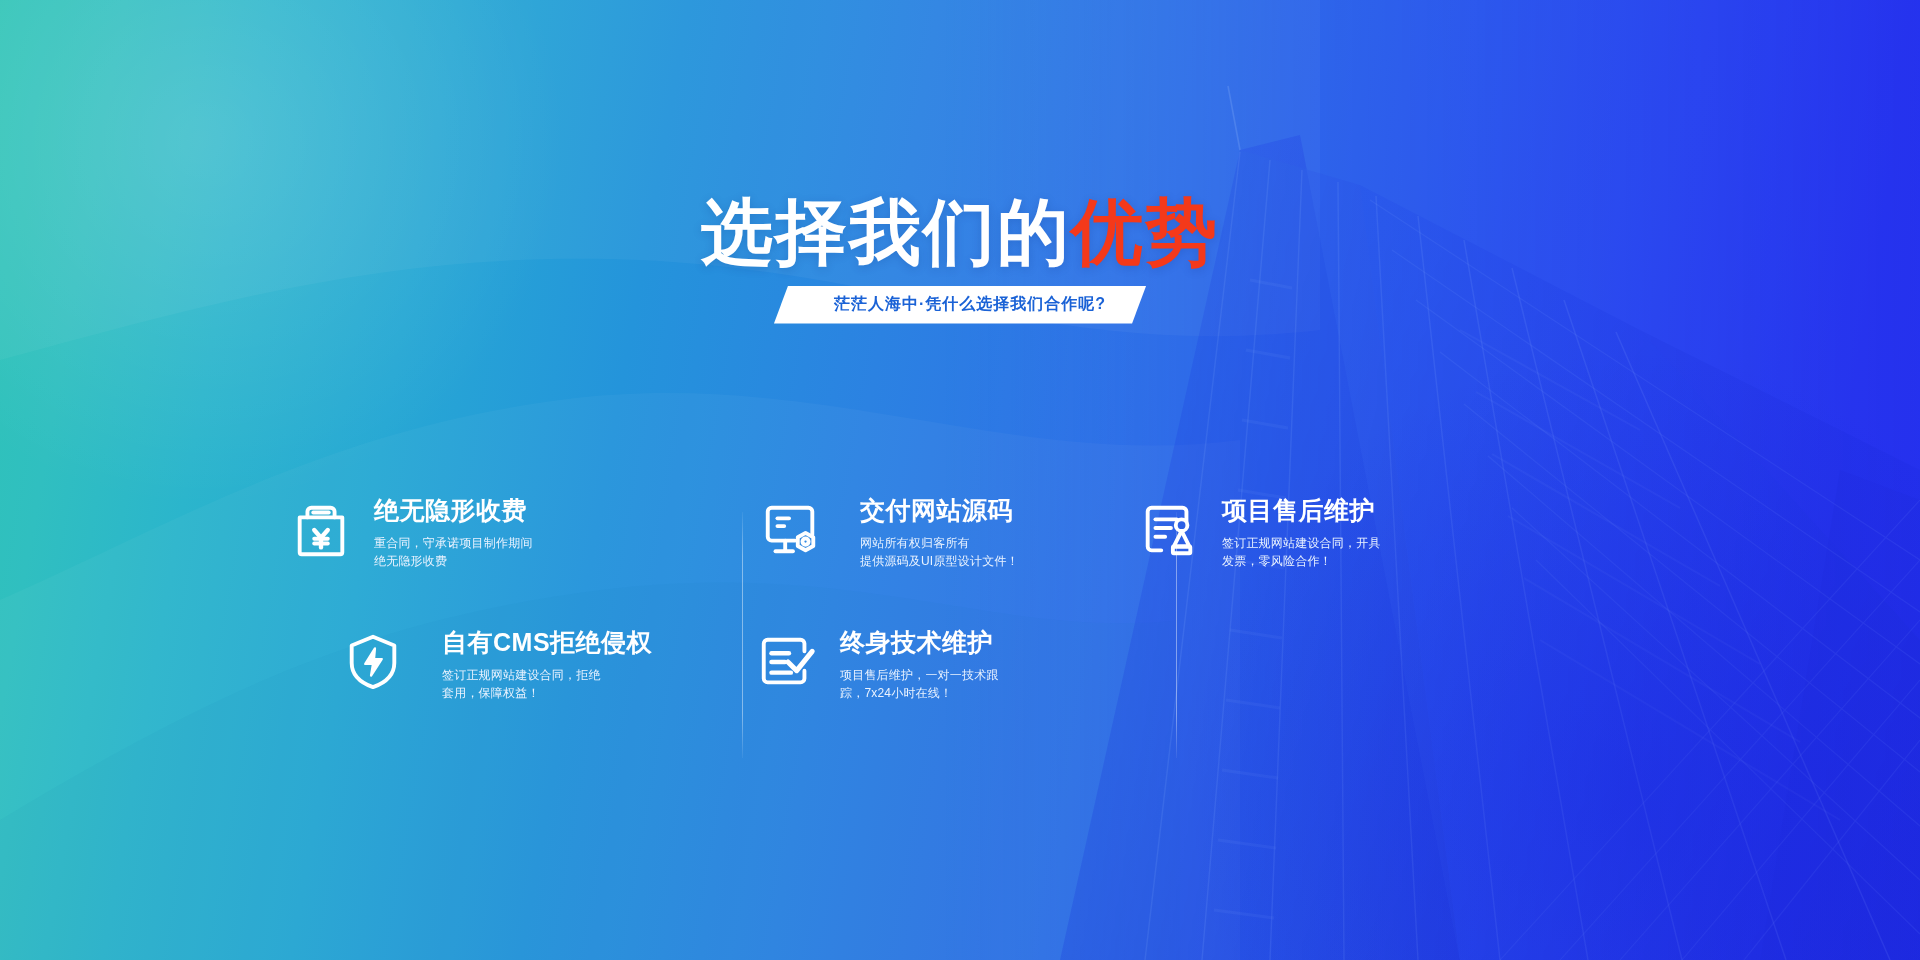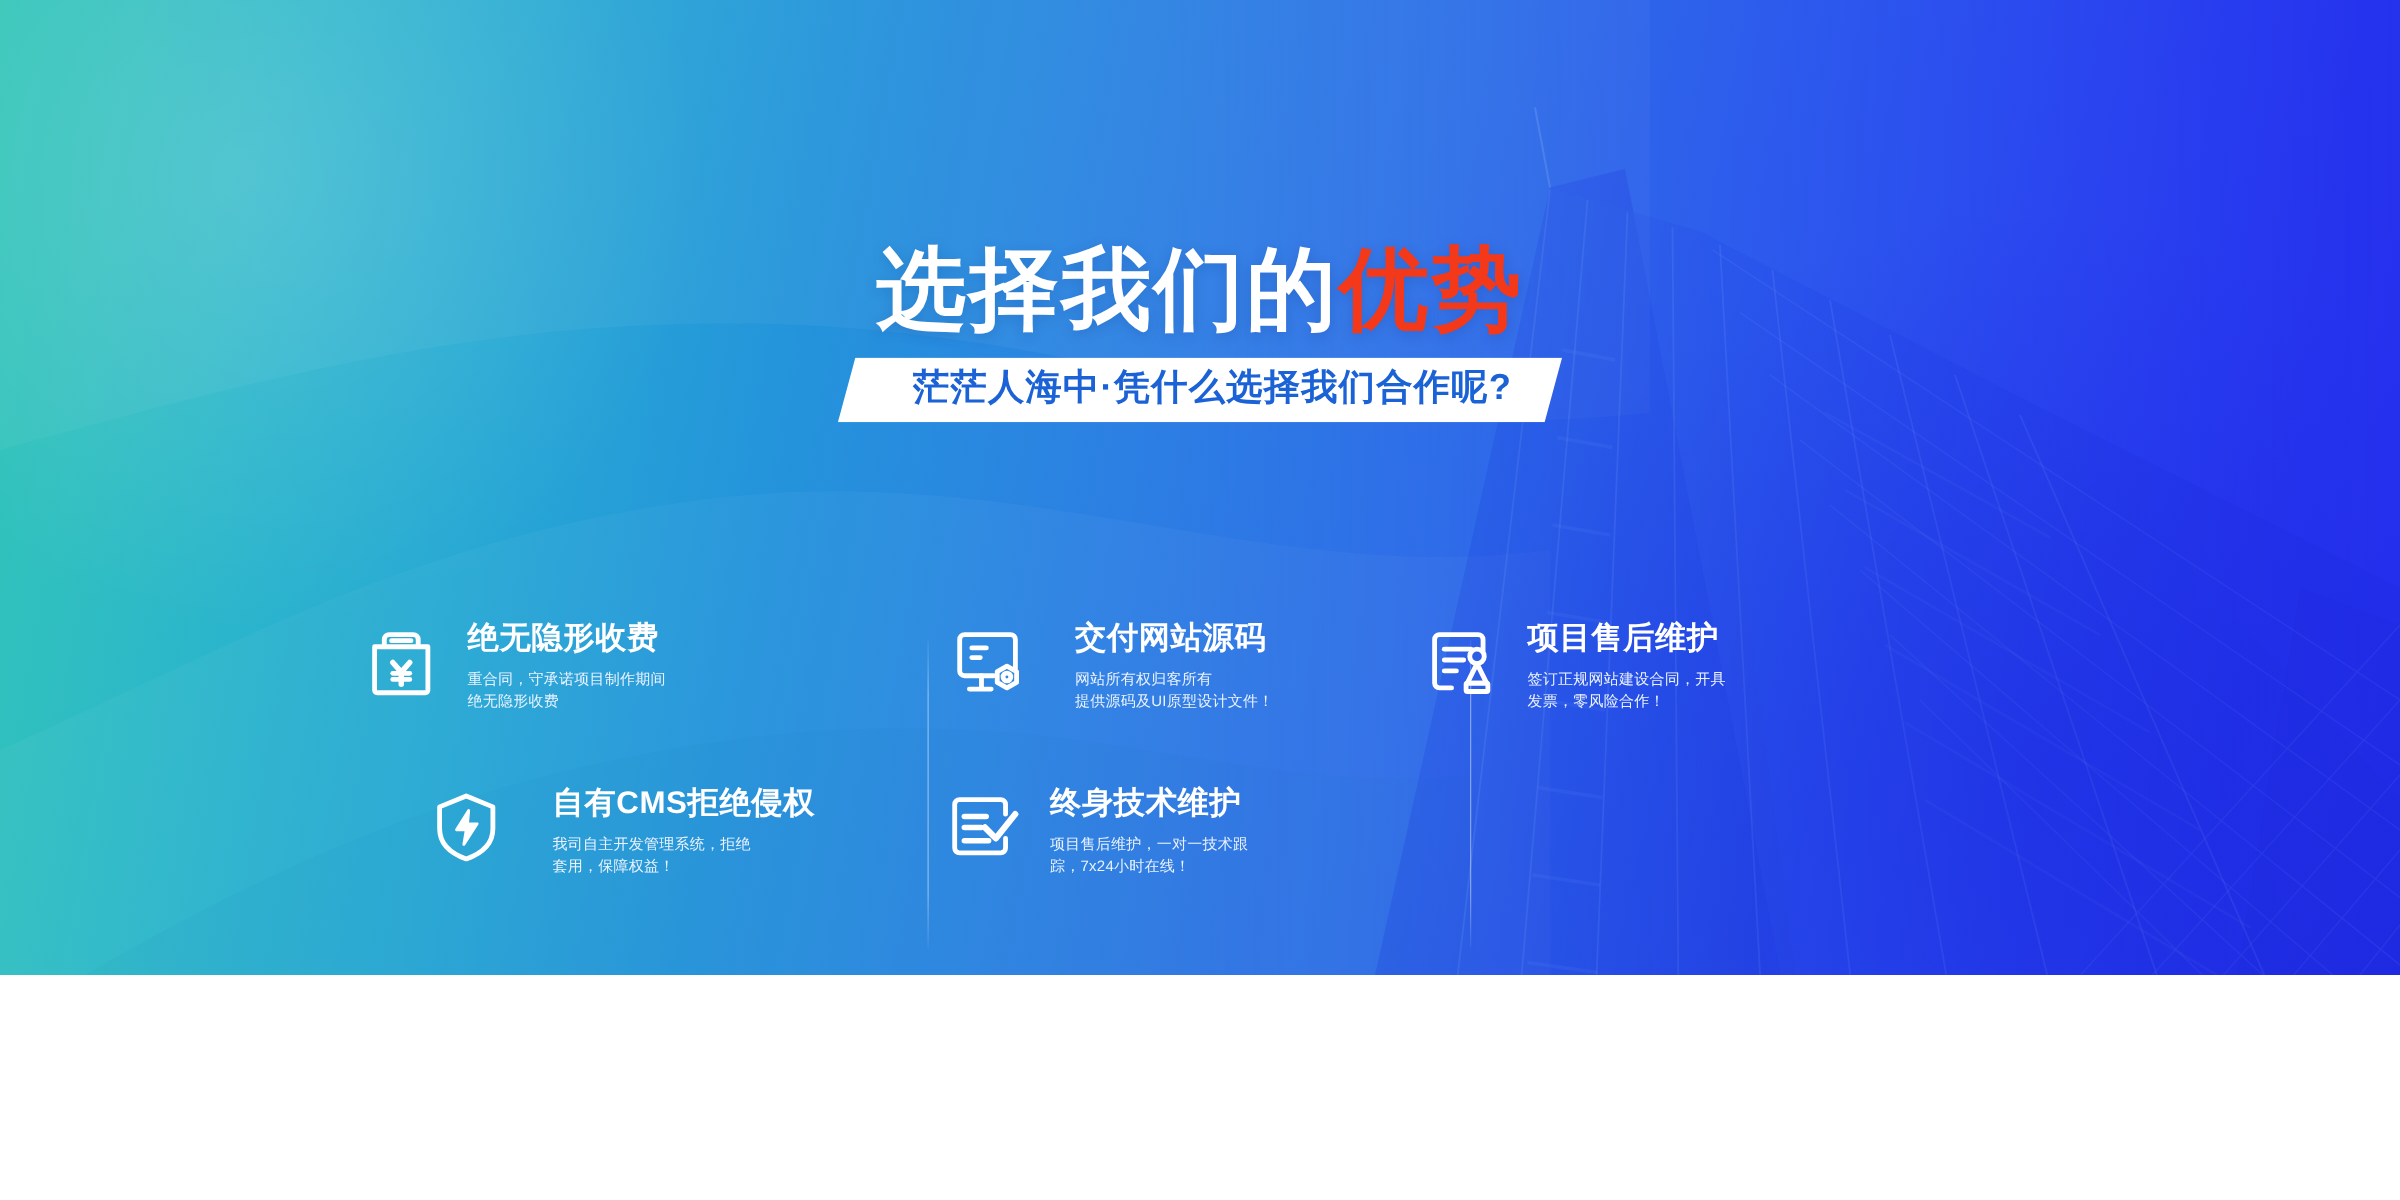--- a/index.html
+++ b/index.html
@@ -5,21 +5,21 @@
 <style>
   * { margin:0; padding:0; box-sizing:border-box; }
   html, body {
     width:1920px; height:960px;
     overflow:hidden;
     font-family:"Liberation Sans","DejaVu Sans",sans-serif;
   }
 
   .banner {
     position:relative;
-    width:1920px; height:780px;
+    width:1920px; height:960px;
     background:linear-gradient(100deg,
        #2ec4b6 0%,
        #30bfc0 6%,
        #2bb5cc 13%,
        #27a8d4 22%,
        #2494db 33%,
        #2b82e2 45%,
        #2f6fe8 58%,
        #2f5cee 70%,
        #2e46f2 82%,
@@ -54,21 +54,21 @@
   }
   .main-title .accent { color:#f4391a; }
 
   .subtitle-ribbon {
     margin-top:18px;
     background:#ffffff;
     padding:9px 40px 11px 40px;
     clip-path:polygon(14px 0, 100% 0, calc(100% - 14px) 100%, 0 100%);
   }
   .subtitle-text {
-    font-size:29px; font-weight:bold; color:#1a62d6;
+    font-size:16px; font-weight:bold; color:#1a62d6;
     letter-spacing:1px; white-space:nowrap; line-height:1.1;margin-left:20px;
   }
 
   
   .features {
     position:absolute; left:290px; top:494px;
     width:1340px;
     display:grid;
     grid-template-columns:418px 430px 1fr;
     grid-template-rows:132px 132px;
@@ -288,21 +288,21 @@
     <div class="feature col2">
       <div class="feature-icon">
         <svg viewBox="0 0 64 64" fill="none" stroke="#ffffff" stroke-width="4" stroke-linecap="round" stroke-linejoin="round" aria-hidden="true">
           <path d="M32 7 L54 16 v18 c0 13 -9.5 20.5 -22 25 C19.5 54.5 10 47 10 34 V16 Z"></path>
           <path d="M34 19 L24 35 h8 l-2 12 l11 -17 h-8 Z" fill="#ffffff" stroke="#ffffff" stroke-width="2.4"></path>
         </svg>
       </div>
       <div class="feature-text">
         <div class="feature-title">自有CMS拒绝侵权</div>
         <div class="feature-desc">
-          <span class="line">我司自主开发管理系统，拒绝</span>
+          <span class="line">签订正规网站建设合同，拒绝</span>
           <span class="line">套用，保障权益！</span>
         </div>
       </div>
     </div>
 
     <div class="feature col3">
       <div class="feature-icon">
         <svg viewBox="0 0 64 64" fill="none" stroke="#ffffff" stroke-width="4" stroke-linecap="round" stroke-linejoin="round" aria-hidden="true">
           <path d="M50 22 V14 a4 4 0 0 0 -4 -4 H12 a4 4 0 0 0 -4 4 v36 a4 4 0 0 0 4 4 h34 a4 4 0 0 0 4 -4 v-8"></path>
           <line x1="16" y1="24" x2="34" y2="24" stroke-width="4.6"></line>

